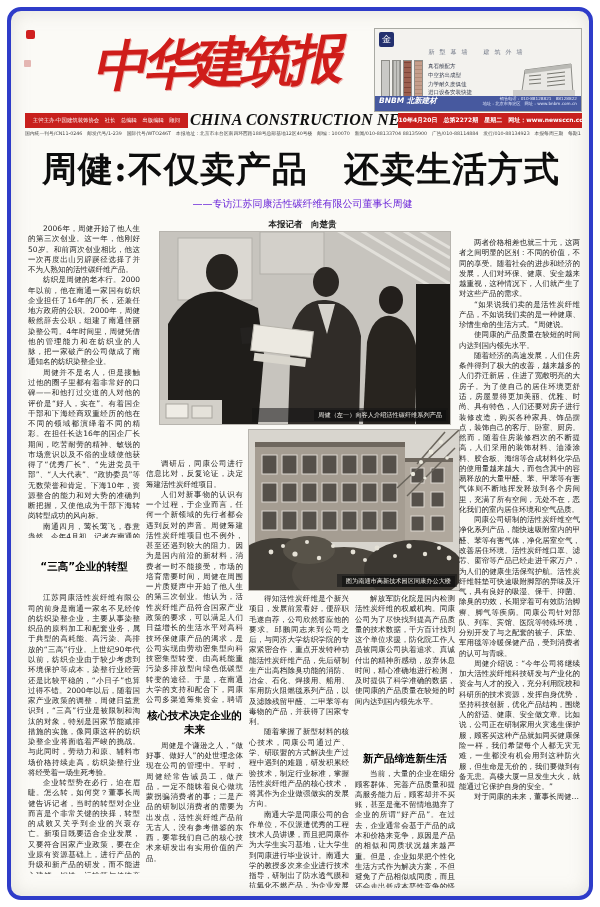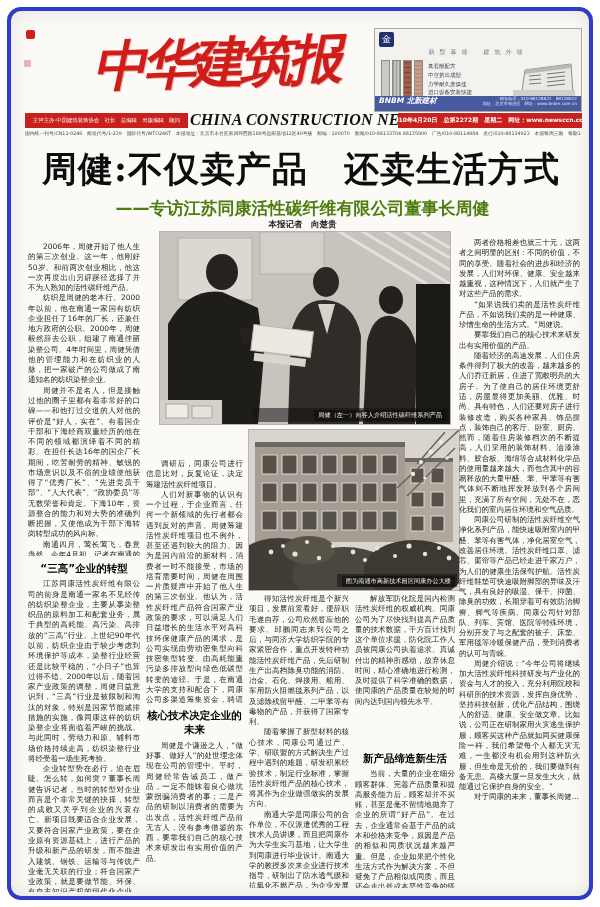--- a/index.html
+++ b/index.html
@@ -42,32 +42,32 @@
   .rb-right{left:398px;width:184px;font-size:6px;font-weight:bold;}
   .ccn{position:absolute;left:190px;top:110px;width:206px;height:19px;display:flex;align-items:center;
        font-family:"Liberation Serif","DejaVu Serif",serif;font-style:italic;font-weight:bold;
        font-size:16px;color:#111;white-space:nowrap;letter-spacing:.2px;}
   .pubinfo{position:absolute;left:25px;top:130px;width:556px;font-size:4.8px;color:#454545;
            white-space:nowrap;overflow:hidden;}
   
   .headline{position:absolute;left:20px;top:146px;width:562px;text-align:center;
             font-family:"DejaVu Serif","Liberation Serif",serif;font-weight:900;
             font-size:35px;letter-spacing:1px;color:#0d0d0d;white-space:nowrap;}
-  .deck{position:absolute;left:25px;top:197px;width:555px;text-align:center;font-size:17px;
-        font-weight:bold;color:#4d7c0f;white-space:nowrap;}
+  .deck{position:absolute;left:25px;top:197px;width:555px;text-align:center;font-size:10px;
+        font-weight:normal;color:#6d28d9;white-space:nowrap;}
   .byline{position:absolute;left:25px;top:219px;width:555px;text-align:center;font-size:8.5px;
           font-weight:bold;color:#222;}
   
   .col{position:absolute;display:flex;flex-direction:column;font-size:7.5px;line-height:1.37;
        color:#1e1e1e;text-align:justify;}
   .col p{margin:0;text-indent:2em;}
   .seg{overflow:hidden;}
   .seg.grow{flex:1;}
   .subhead{flex:none;margin:5px 0 4px 0;text-align:center;font-size:10.5px;font-weight:bold;color:#000;}
-  .c1{left:28px;top:242px;width:112px;height:650px;}
+  .c1{left:28px;top:224px;width:112px;height:650px;gap:16px;}
   .c2{left:146px;top:430px;width:97px;height:458px;margin-top:29px;}
   .c3{left:249px;top:594px;width:100px;height:294px;}
   .c4{left:355px;top:594px;width:100px;height:294px;}
   .c5{left:459px;top:238px;width:121px;height:650px;align-items:flex-end;}
   
   .photo{position:absolute;overflow:hidden;background:#c6c3bd;box-shadow:0 0 0 1px #b7b4ae;}
   .ph1{left:160px;top:232px;width:290px;height:192px;}
   .ph2{left:249px;top:430px;width:210px;height:160px;}
   .cap{position:absolute;right:4px;bottom:3px;background:rgba(15,15,15,.62);color:#f2f0ea;
        font-size:6.2px;padding:1px 4px;white-space:nowrap;}
@@ -283,19 +283,19 @@
   <h3 class="subhead">新产品缔造新生活</h3>
   <div class="seg grow">
     <p>当前，大量的企业在细分顾客群体、完善产品质量和提高服务能力后，顾客却并不买账，甚至是毫不留情地抛弃了企业的所谓“好产品”。在过去，企业通常会基于产品的成本和价格来竞争，原因是产品的相似和同质状况越来越严重。但是，企业如果把个性化生活方式作为解决方案，不但避免了产品相似或同质，而且还会走出低成本恶性竞争的怪圈。这个时候，顾客也不再为成本价格斤斤计较，此时的顾客消费心理是：只要你能满足我的个性消费、能让我快乐、健康，我并不十分计较价格。</p>
   </div>
 </div>
 
 <div class="col c5">
   <div class="seg grow">
     <p>两者价格相差也就三十元，这两者之间明显的区别：不同的价值，不同的享受。随着社会的进步和经济的发展，人们对环保、健康、安全越来越重视，这种情况下，人们就产生了对这些产品的需求。</p>
     <p>“如果说我们卖的是活性炭纤维产品，不如说我们卖的是一种健康、珍惜生命的生活方式。”周健说。</p>
-    <p>要靠我们自己的核心技术来研发出有实用价值的产品。</p>
+    <p>使同康的产品质量在较短的时间内达到国内领先水平。</p>
     <p>随着经济的高速发展，人们住房条件得到了极大的改善，越来越多的人们乔迁新居，住进了宽敞明亮的大房子。为了使自己的居住环境更舒适，房屋显得更加美丽、优雅、时尚、具有特色，人们还要对房子进行装修改造，购买各种家具、饰品摆点，装饰自己的客厅、卧室、厨房。然而，随着住房装修档次的不断提高，人们采用的装饰材料、油漆涂料、胶合板、海绵等合成材料化学品的使用量越来越大，而包含其中的容易释放的大量甲醛、苯、甲苯等有害气体则不断地挥发释放到各个房间里，充满了所有空间，无处不在，恶化我们的室内居住环境和空气品质。</p>
     <p>同康公司研制的活性炭纤维空气净化系列产品，能快速吸附室内的甲醛、苯等有害气体，净化居室空气，改善居住环境。活性炭纤维口罩、滤芯、窗帘等产品已经走进千家万户，为人们的健康生活保驾护航。活性炭纤维鞋垫可快速吸附脚部的异味及汗气，具有良好的吸湿、保干、抑菌、除臭的功效，长期穿着可有效防治脚癣、脚气等疾病。同康公司针对部队、列车、宾馆、医院等特殊环境，分别开发了与之配套的被子、床垫、军用毯等冷暖保健产品，受到消费者的认可与青睐。</p>
     <p>周健介绍说：“今年公司将继续加大活性炭纤维科技研发与产业化的资金与人才的投入，充分利用院校和科研所的技术资源，发挥自身优势，坚持科技创新，优化产品结构，围绕人的舒适、健康、安全做文章。比如说，公司正在研制家用火灾逃生保护服，顾客买这种产品就如同买健康保险一样，我们希望每个人都无灾无难，一生都没有机会用到这种防火服，但生命是无价的，我们要做到有备无患。高楼大厦一旦发生大火，就能通过它保护自身的安全。”</p>
     <p>对于同康的未来，董事长周健…</p>
   </div>
 </div>
 
 </body></html>

